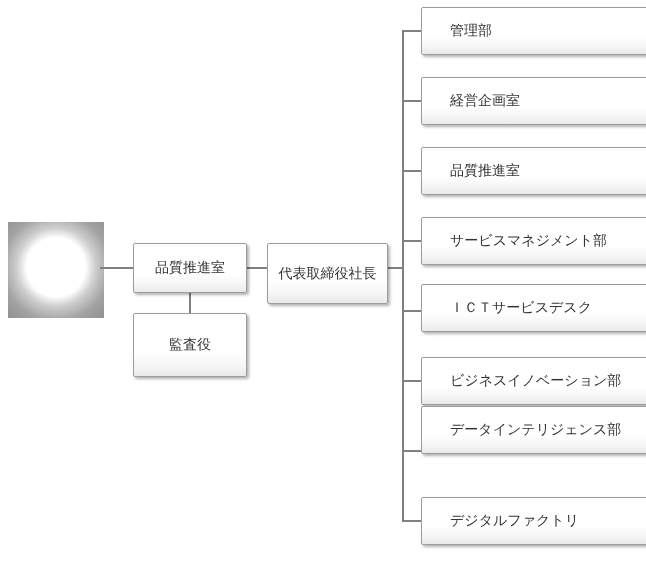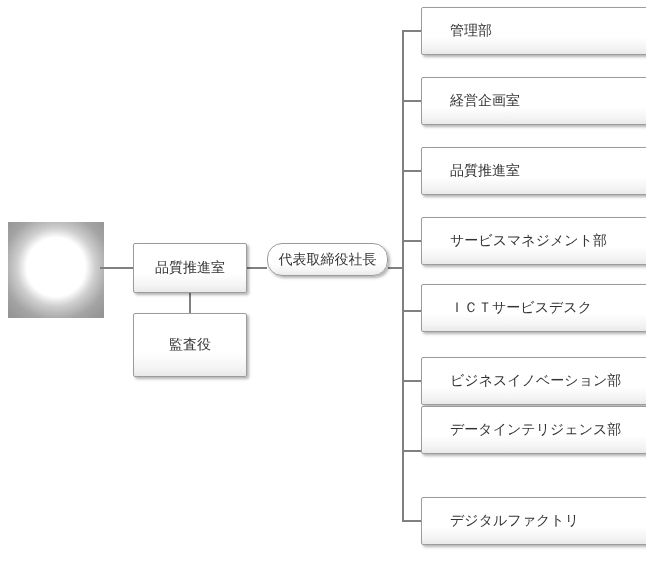--- a/index.html
+++ b/index.html
@@ -48,21 +48,21 @@
   .node{
     position:absolute;box-sizing:border-box;
     background:linear-gradient(180deg,#ffffff 0%,#ffffff 62%,#f4f4f4 86%,#e9e9e9 100%);
     border:1px solid #9c9c9c;border-radius:2px;
     box-shadow:2px 2px 3px rgba(0,0,0,0.30), inset 0 1px 0 #ffffff;
     display:flex;align-items:center;
   }
   .node.center{justify-content:center;}
   #board-box{left:133px;top:243px;width:114px;height:50px;}
   #auditor-box{left:133px;top:313px;width:114px;height:64px;}
-  #president-box{left:267px;top:243px;width:121px;height:33px;border-radius:15px;}
+  #president-box{left:267px;top:243px;width:121px;height:61px;}
   .dept{left:421px;width:228px;height:48px;padding-left:28px;}
   #depts .dept:nth-child(1){top:7px;}
   #depts .dept:nth-child(2){top:77px;}
   #depts .dept:nth-child(3){top:147px;align-items:center;}
   #depts .dept:nth-child(4){top:217px;font-family:Liberation Mono, monospace;}
   #depts .dept:nth-child(5){top:284px;}
   #depts .dept:nth-child(6){top:357px;}
   #depts .dept:nth-child(7){top:406px;}
   #depts .dept:nth-child(8){top:497px;text-align:center;}
   .lbl{white-space:nowrap;}

